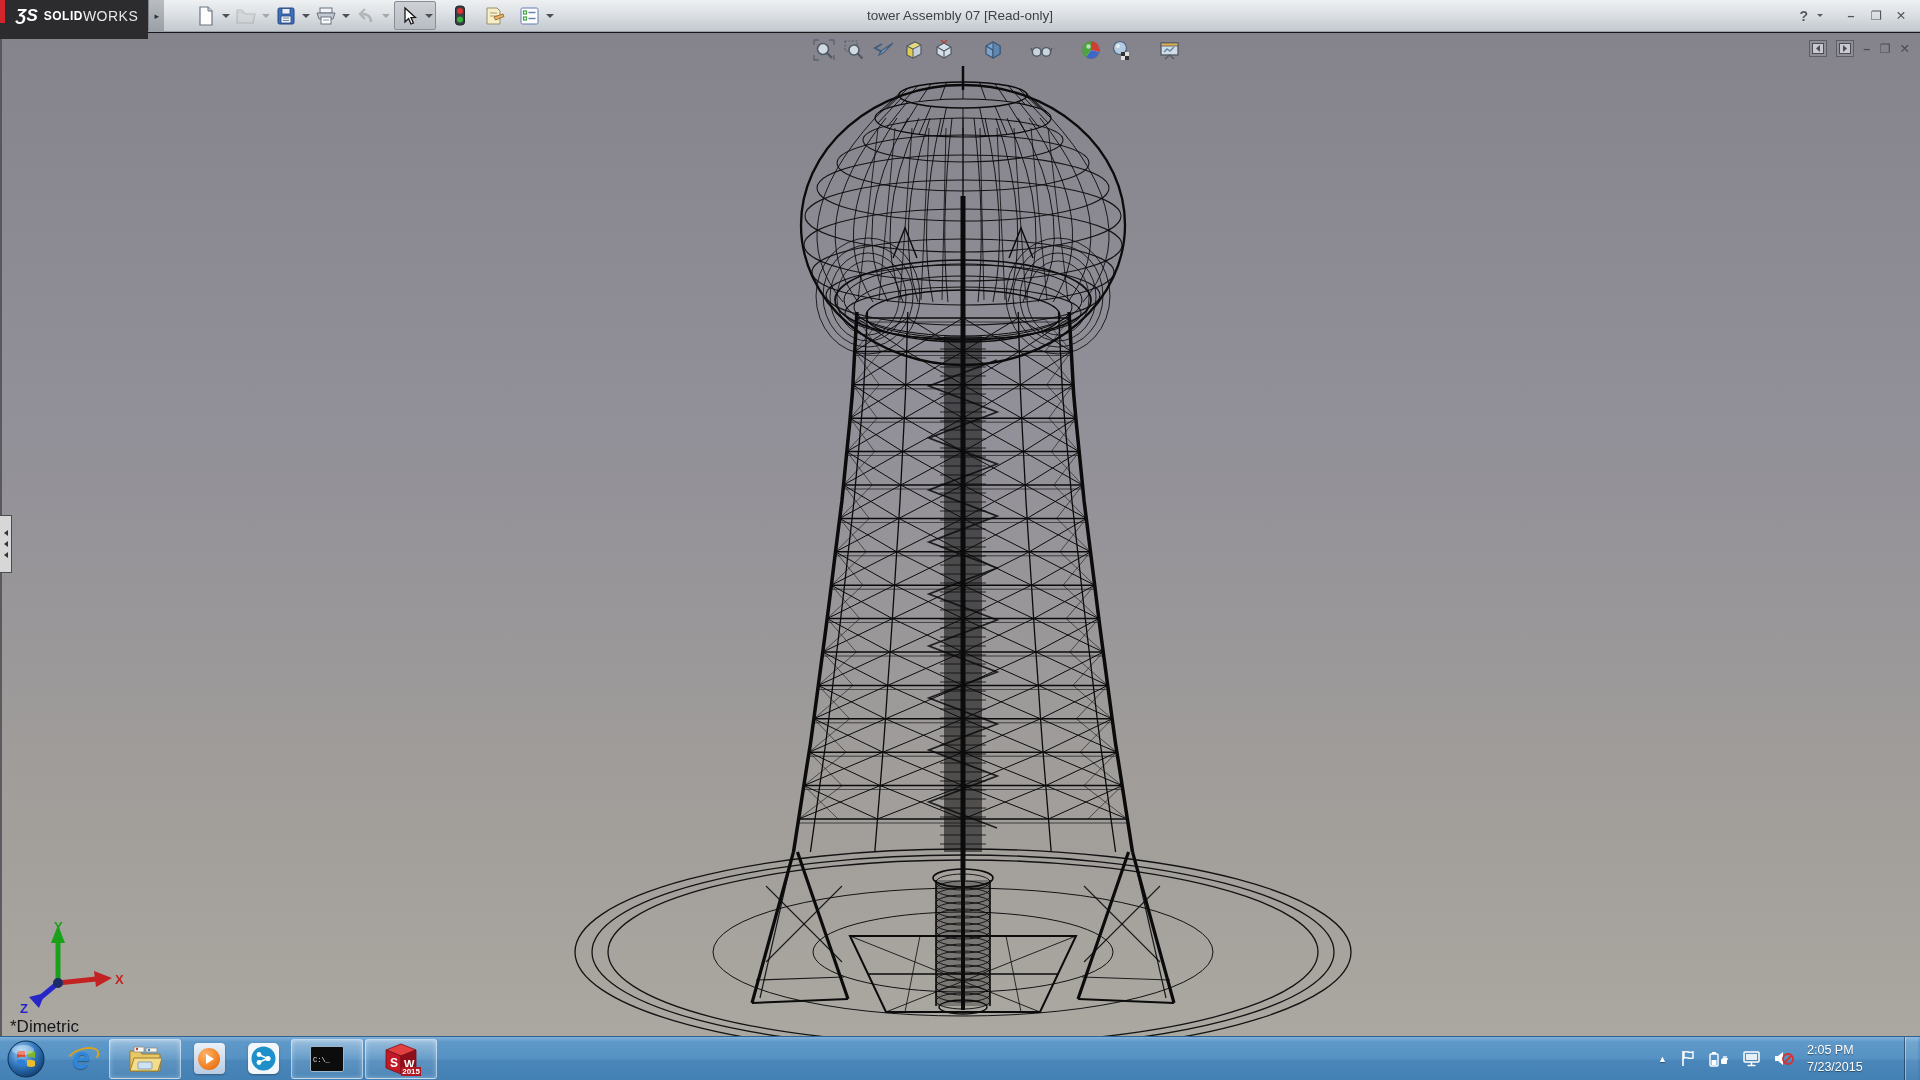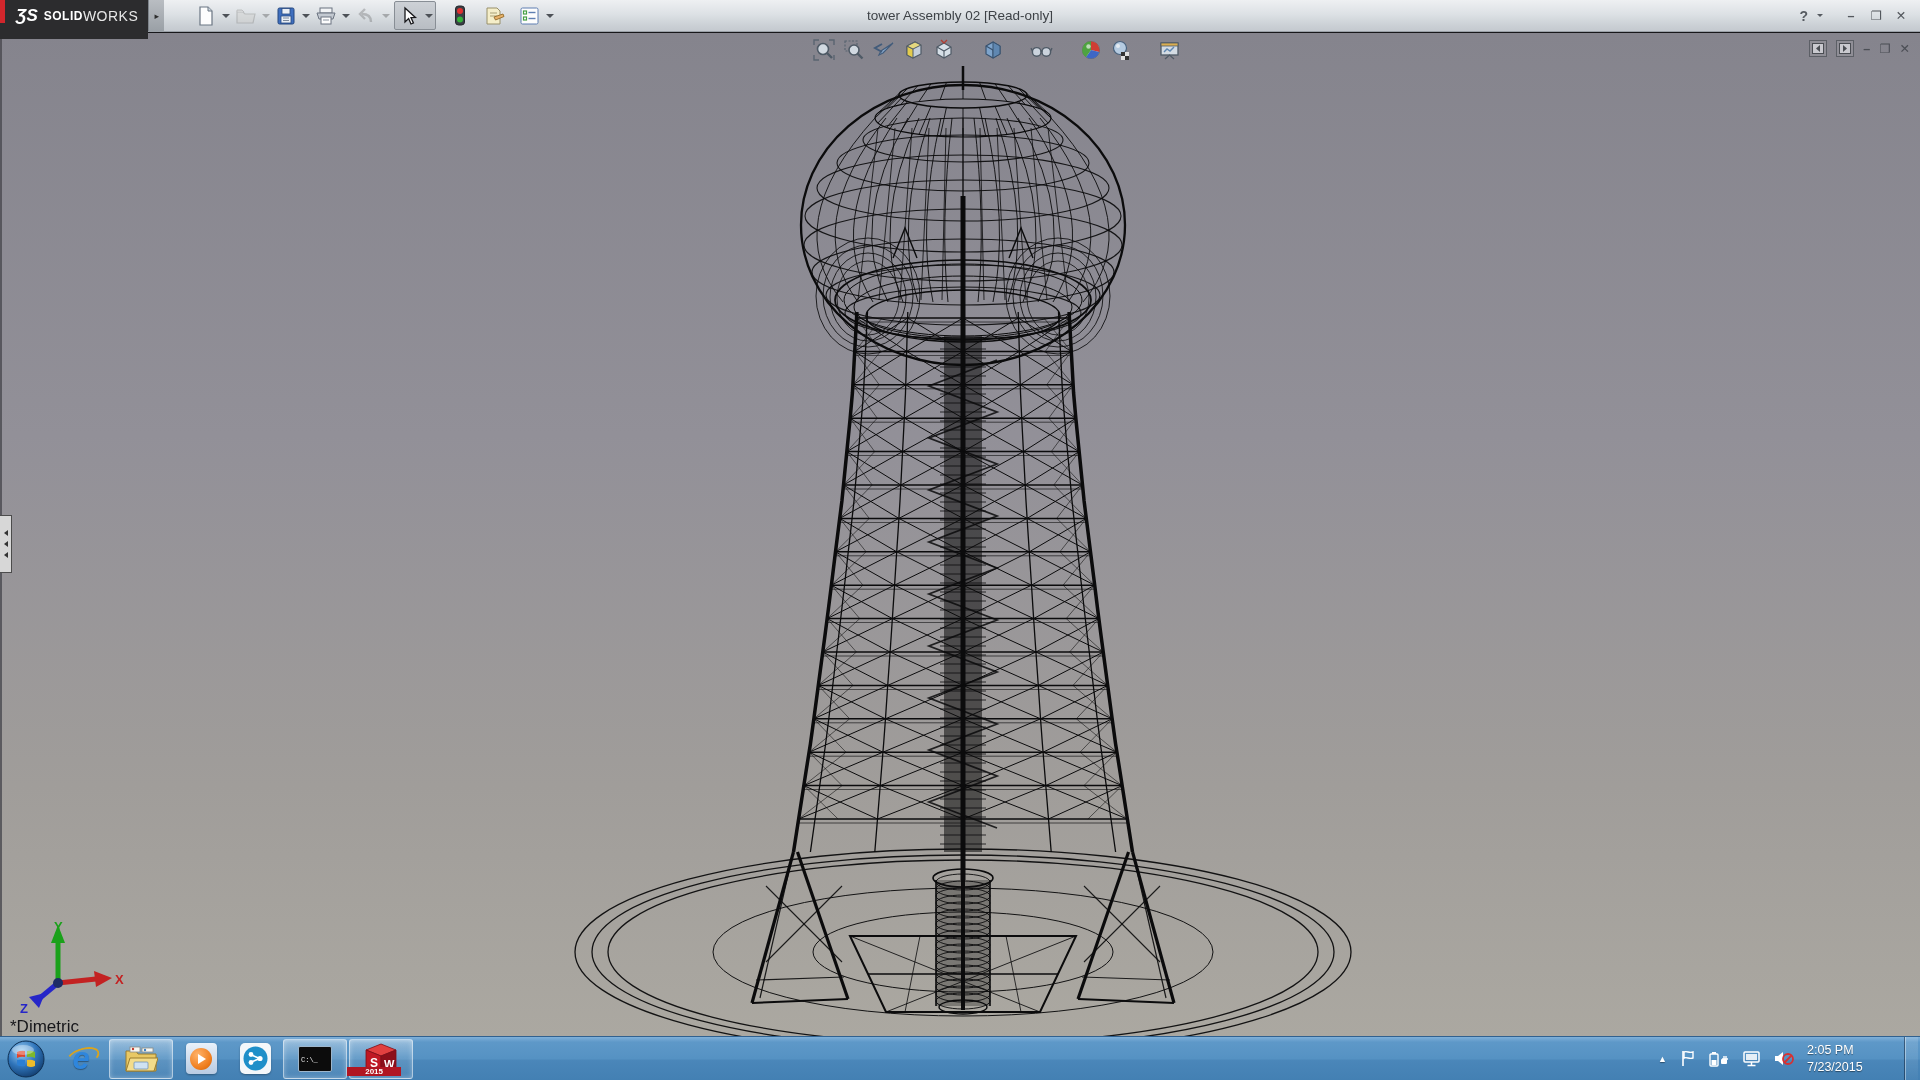--- a/index.html
+++ b/index.html
@@ -62,42 +62,42 @@
   .triad{position:absolute;left:12px;bottom:22px;z-index:5;}
   .triad text{font-family:"Liberation Sans",sans-serif;font-size:13px;font-weight:bold;}
   .orientation{position:absolute;left:10px;bottom:0;font-size:17px;color:#16161a;z-index:5;}
 
   
   .taskbar{position:absolute;bottom:0;left:0;right:0;height:43px;display:flex;align-items:center;
     background:linear-gradient(180deg,#7fb0d9 0%,#5e98c8 12%,#5592c3 50%,#4a86b9 55%,#4380b3 100%);
     border-top:1px solid #31618f;z-index:40;}
   .start{width:42px;height:42px;margin:0 7px 0 5px;display:flex;align-items:center;justify-content:center;}
   .tbicon{width:52px;height:40px;display:flex;align-items:center;justify-content:center;margin:0 1px;}
-  .tbicon.open{width:64px;border:1px solid rgba(255,255,255,.55);border-radius:3px;box-sizing:border-box;
+  .tbicon.open{width:72px;border:1px solid rgba(255,255,255,.55);border-radius:3px;box-sizing:border-box;
     background:linear-gradient(rgba(255,255,255,.36),rgba(255,255,255,.12) 45%,rgba(255,255,255,.05));
     box-shadow:inset 0 0 5px rgba(255,255,255,.35);}
   .ie-wrap{position:relative;width:32px;height:32px;}
   .ie-glyph{font-style:italic;font-weight:bold;font-size:31px;line-height:32px;color:#2e86dd;
     text-shadow:0 1px 1px rgba(0,0,0,.35);display:block;text-align:center;}
   .ie-ring{position:absolute;left:1px;top:5px;width:30px;height:14px;border:2px solid #d9a41f;
     border-bottom-color:transparent;border-left-color:transparent;border-radius:50%;transform:rotate(-18deg);}
   .wmp-tile{width:31px;height:31px;border-radius:4px;background:linear-gradient(#e9f1fa,#b9cbe2);
     display:flex;align-items:center;justify-content:center;box-shadow:0 1px 2px rgba(0,0,0,.3);}
   .wmp-orb{width:22px;height:22px;border-radius:50%;background:radial-gradient(circle at 35% 30%,#ffb36b,#ef7d1d 65%,#c85f08);
     display:flex;align-items:center;justify-content:center;}
   .wmp-play{width:0;height:0;border-top:5px solid transparent;border-bottom:5px solid transparent;
     border-left:8px solid #fff;margin-left:2px;}
   .share-tile{width:31px;height:31px;border-radius:5px;background:#f4f7fa;display:flex;
     align-items:center;justify-content:center;box-shadow:0 1px 2px rgba(0,0,0,.3);}
   .cmd-win{width:34px;height:26px;background:#0c0c0c;border:1px solid #9db6cc;border-radius:2px;
     box-sizing:border-box;padding:1px 2px;}
   .cmd-text{font-family:"Liberation Mono","DejaVu Sans Mono",monospace;font-size:7px;color:#e8e8e8;line-height:8px;}
   .sw-wrap{position:relative;width:36px;height:34px;}
   .sw-year{position:absolute;right:-2px;bottom:0;background:#b01622;color:#fff;font-weight:bold;
-    font-size:8px;padding:0 18px;line-height:9px;}
+    font-size:8px;padding:0 1px;line-height:9px;}
 
   .tray{margin-left:auto;display:flex;align-items:center;gap:13px;padding-right:2px;height:43px;}
   .tray-ico{display:flex;align-items:center;justify-content:center;}
   .hidden-ico{color:#fff;font-size:9px;text-shadow:0 1px 1px rgba(0,0,0,.4);}
   .clock{text-align:left;font-size:12.5px;line-height:1.35;color:#fff;width:84px;
     text-shadow:0 1px 1px rgba(0,0,0,.45);}
   .showdesktop{width:13px;height:43px;border-left:1px solid rgba(10,30,55,.55);
     box-shadow:inset 1px 0 0 rgba(255,255,255,.4);
     background:linear-gradient(rgba(255,255,255,.14),rgba(255,255,255,.03));}
 </style>
@@ -209,21 +209,21 @@
         <rect x="4.5" y="11" width="3" height="3" fill="none" stroke="#45a045" stroke-width="1.2"></rect>
         <line x1="9.5" y1="6.5" x2="16.5" y2="6.5" stroke="#5f7fb2" stroke-width="1.4"></line>
         <line x1="9.5" y1="12.5" x2="16.5" y2="12.5" stroke="#5f7fb2" stroke-width="1.4"></line>
       </svg>
     </div>
     <div class="caret">
         <i></i>
       </div>
   </div>
 
-  <div class="apptitle">tower Assembly 02 [Read-only]</div>
+  <div class="apptitle">tower Assembly 07 [Read-only]</div>
 
   <div class="winbtns">
     <div class="helpbtn">?</div>
     <div class="caret wcaret">
         <i></i>
       </div>
     <div class="gap"></div>
     <div class="wbtn">–</div>
     <div class="wbtn">❐</div>
     <div class="wbtn">✕</div>

